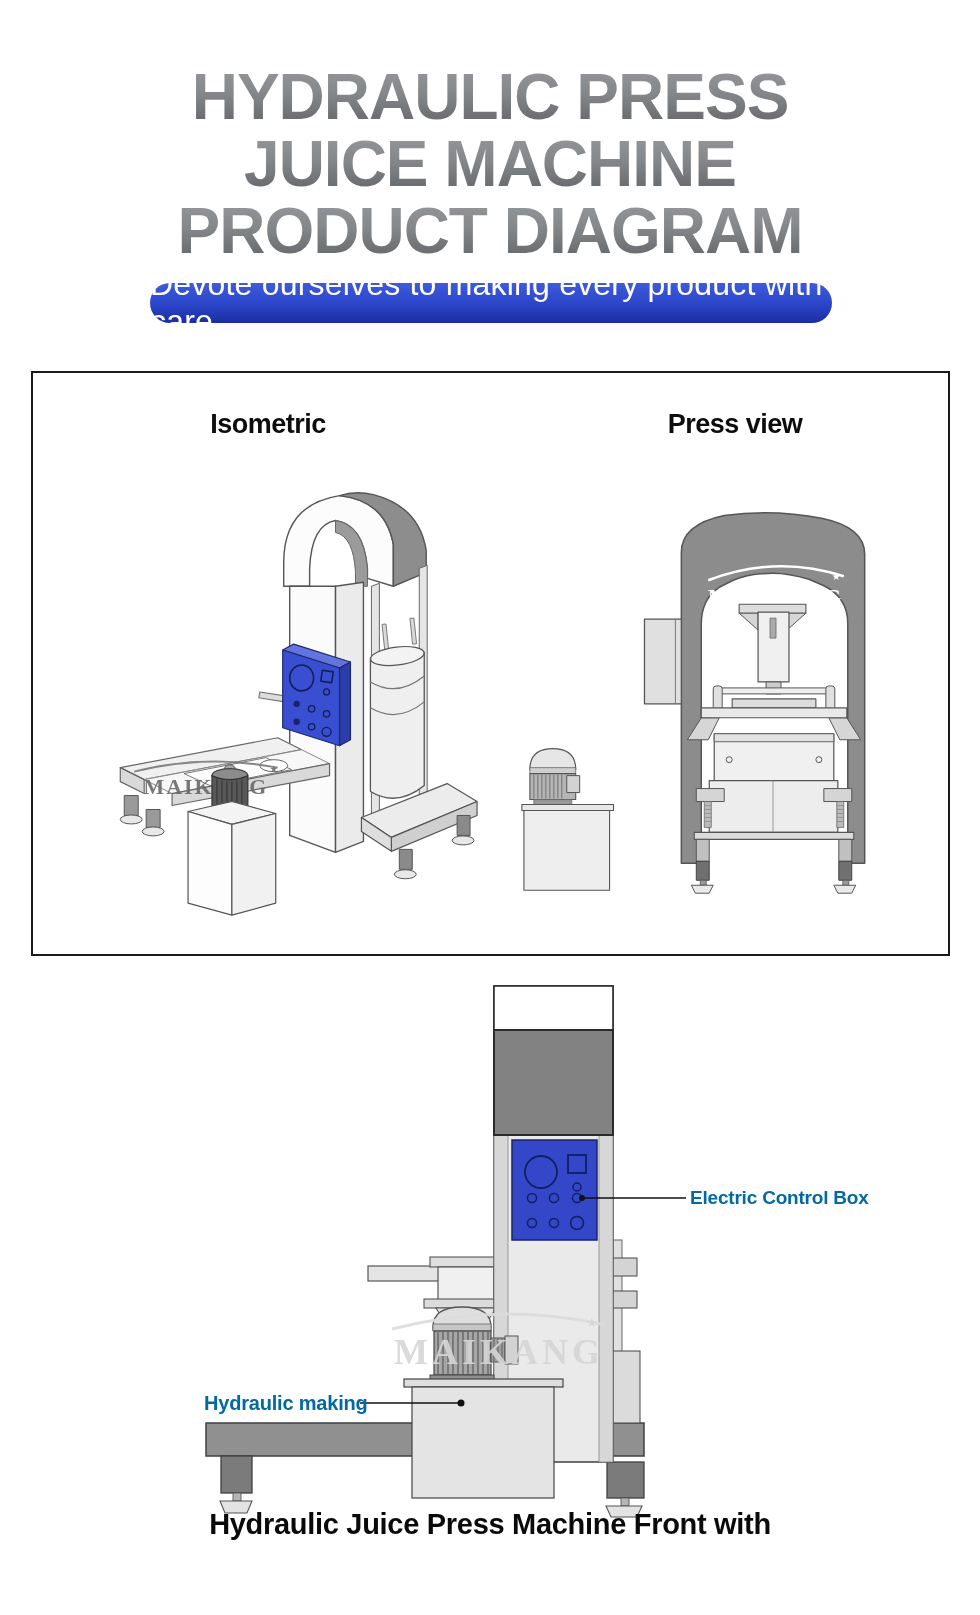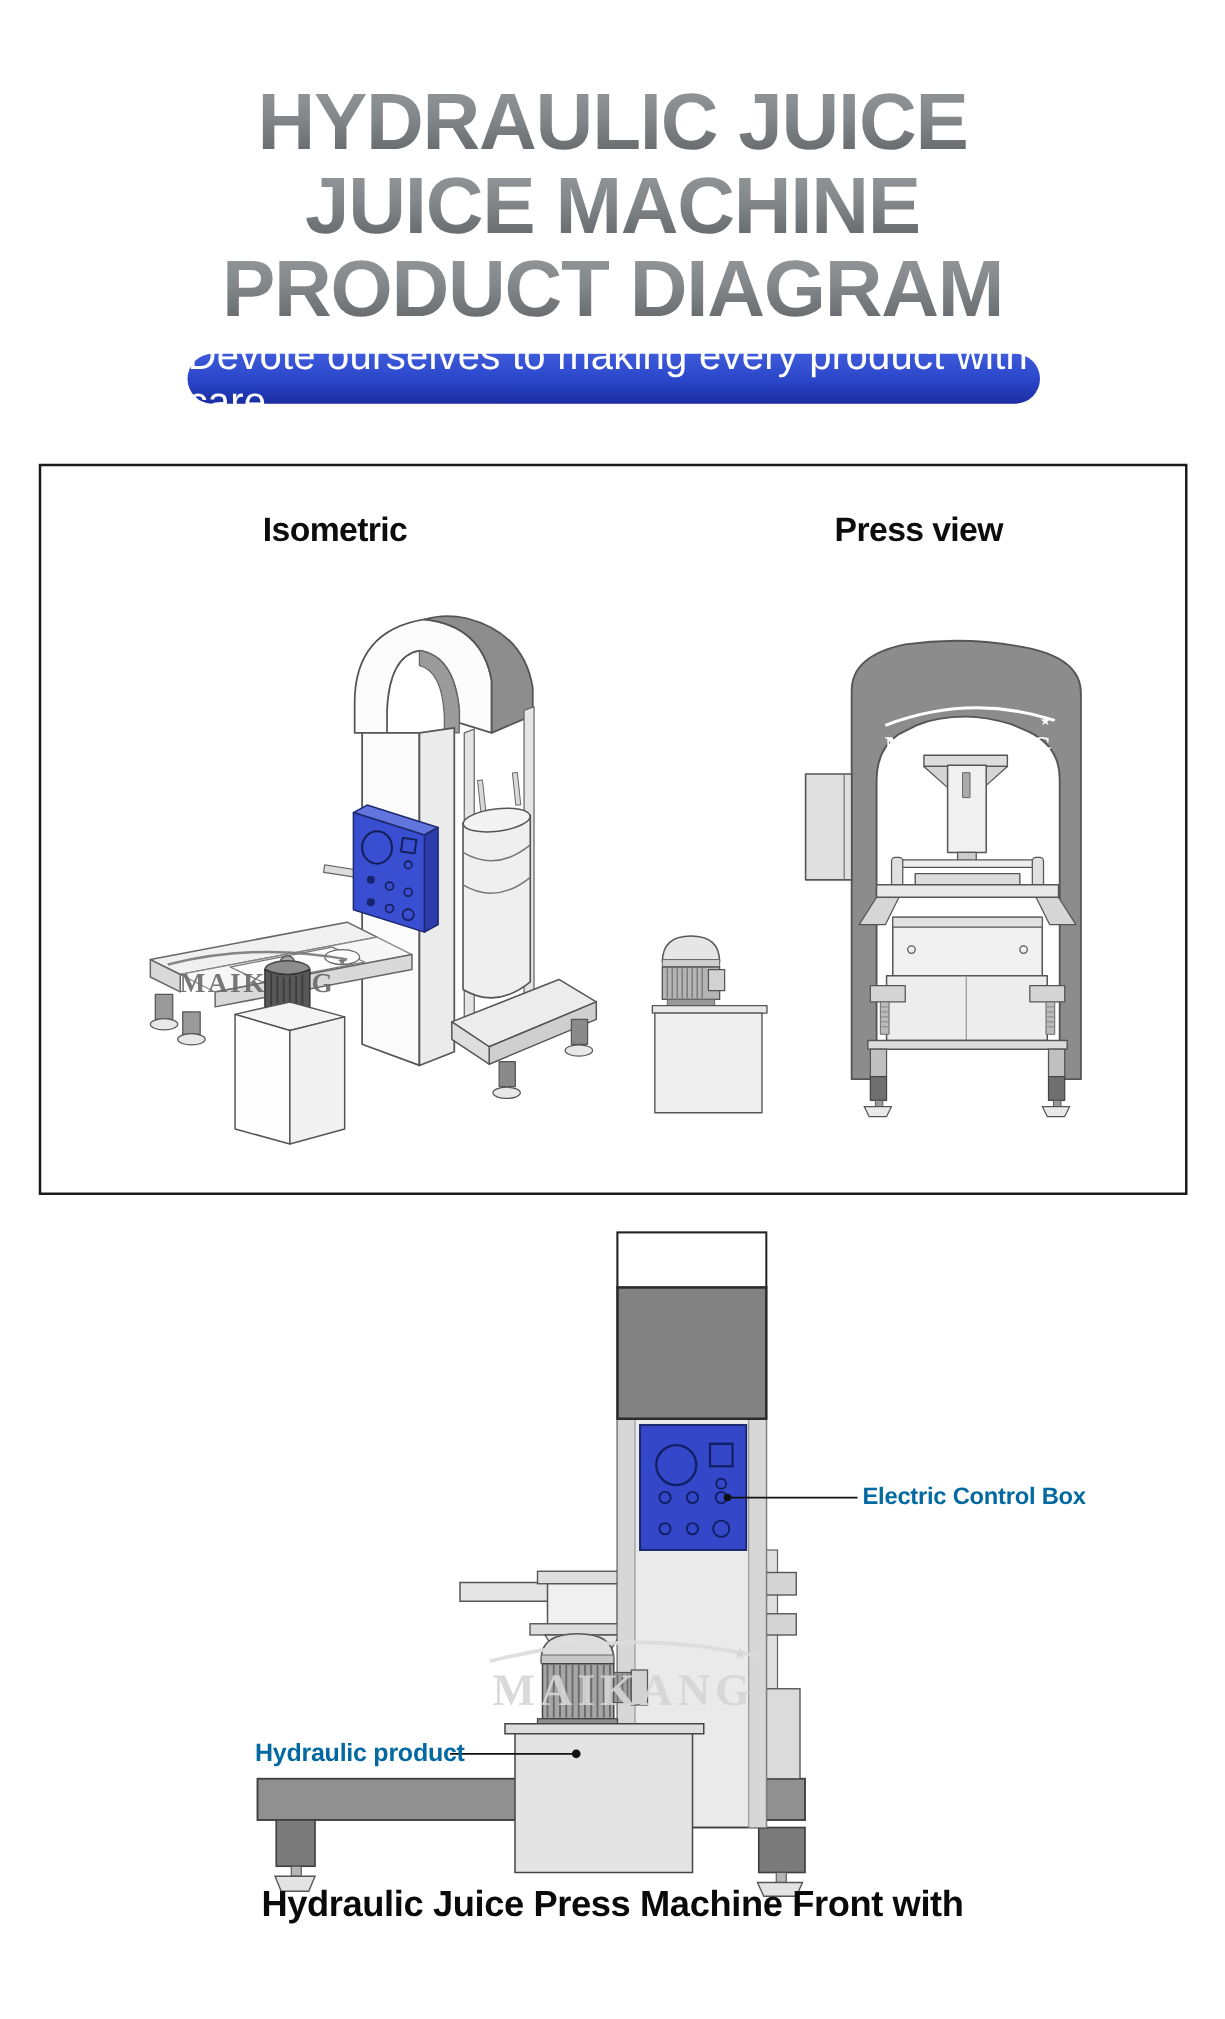--- a/index.html
+++ b/index.html
@@ -40,21 +40,21 @@
   .caption{
     position:absolute;top:1508px;left:0;width:980px;text-align:center;
     font-size:29px;font-weight:700;color:#0a0a0a;letter-spacing:-0.3px;
   }
   svg text.logo-serif{font-family:"Liberation Serif",serif;font-weight:700;}
 </style>
 </head>
 <body>
 
 <div class="title-block">
-  <span class="title-line">HYDRAULIC JUICE</span>
+  <span class="title-line">HYDRAULIC PRESS</span>
   <span class="title-line">JUICE MACHINE</span>
   <span class="title-line">PRODUCT DIAGRAM</span>
 </div>
 
 <div class="tagline">
   <span>Devote ourselves to making every product with care.</span>
 </div>
 
 <div class="views-box">
   <svg class="views-svg" viewBox="0 0 915 583">
@@ -264,16 +264,16 @@
     <g>
       <circle cx="582" cy="243" r="3" fill="#111"></circle>
       <line x1="584" y1="243" x2="686" y2="243" stroke="#111" stroke-width="1.4"></line>
     </g>
     <g>
       <line x1="360" y1="448" x2="461" y2="448" stroke="#111" stroke-width="1.4"></line>
       <circle cx="461" cy="448" r="3.5" fill="#111"></circle>
     </g>
   </svg>
   <div class="callout electric">Electric Control Box</div>
-  <div class="callout hydraulic">Hydraulic product</div>
+  <div class="callout hydraulic">Hydraulic making</div>
 </div>
 
 <div class="caption">Hydraulic Juice Press Machine Front with</div>
 
 </body></html>

